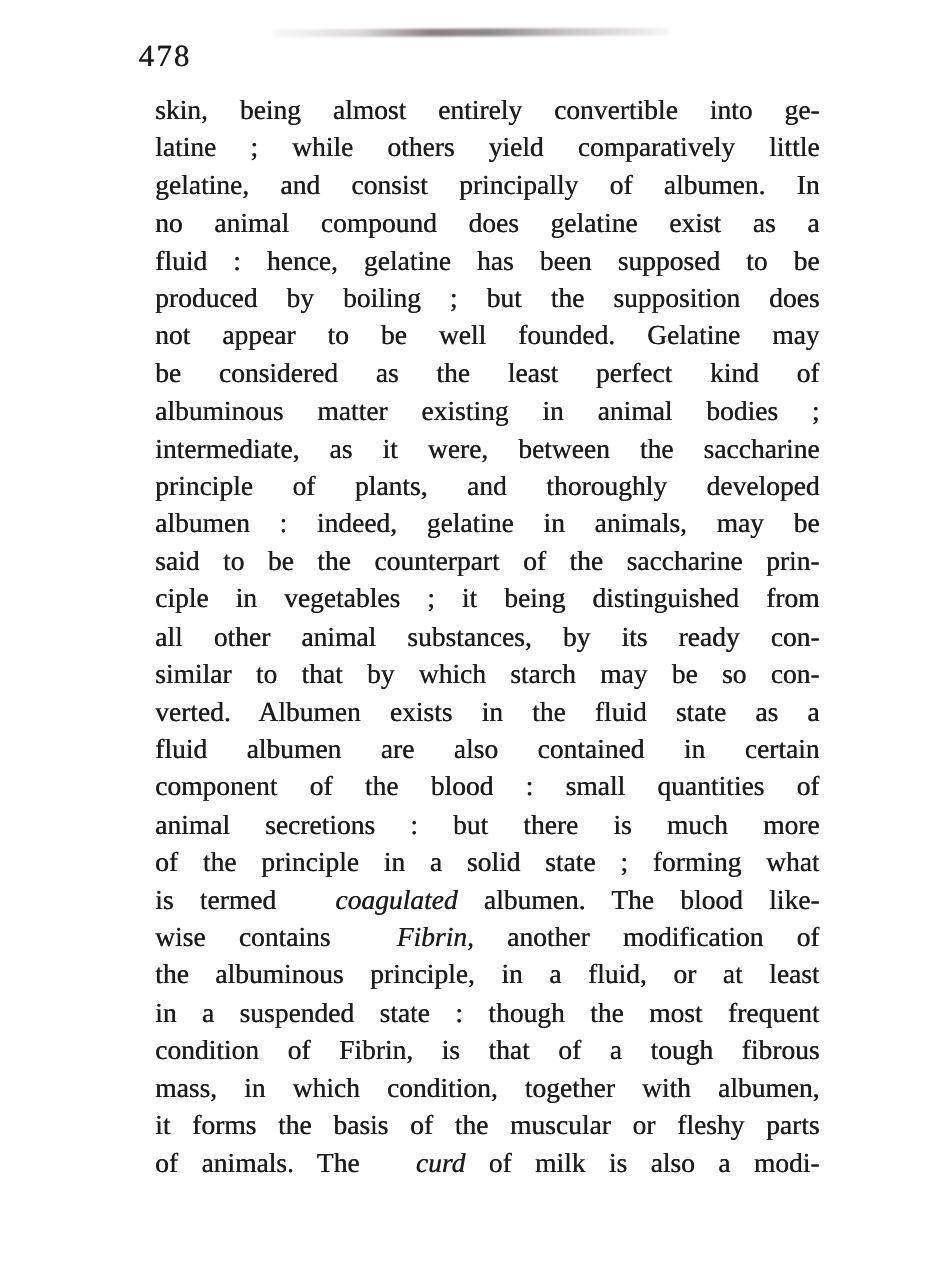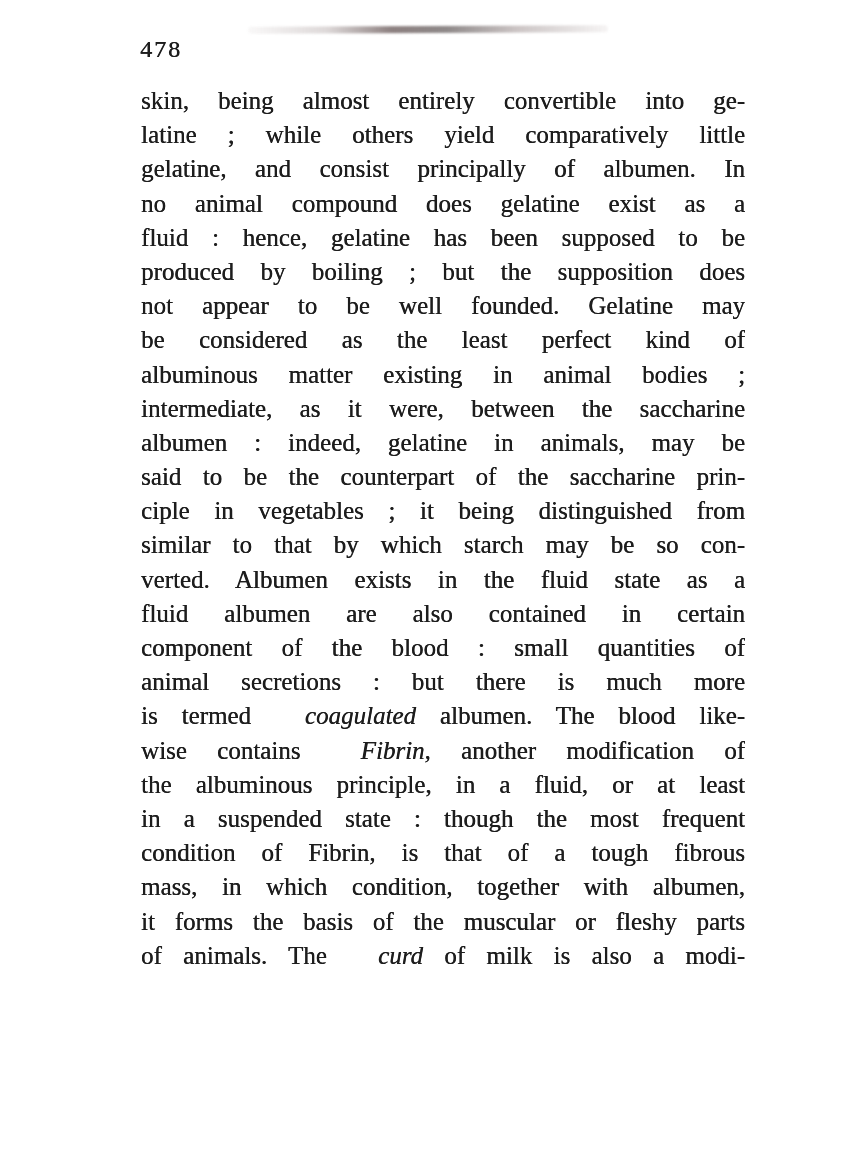--- a/index.html
+++ b/index.html
@@ -41,23 +41,23 @@
   }
   .header {
     position: absolute;
     left: 126px;
     top: 36px;
     width: 604px;
     height: 28px;
   }
   .page-number {
     position: absolute;
-    left: 14px;
+    left: 0;
     top: 0;
-    font-size: 24px;
+    font-size: 28px;
     letter-spacing: 2px;
     text-shadow: 0.4px 0 0 currentColor;
   }
   .running-head {
     position: absolute;
     left: 122px;
     top: 4px;
     font-size: 19px;
     letter-spacing: 1.2px;
     white-space: nowrap;
@@ -97,28 +97,31 @@
       <div class="line"><span>skin, being almost entirely convertible into ge-</span></div>
       <div class="line"><span>latine ; while others yield comparatively little</span></div>
       <div class="line"><span>gelatine, and consist principally of albumen.  In</span></div>
       <div class="line"><span>no animal compound does gelatine exist as a</span></div>
       <div class="line"><span>fluid : hence, gelatine has been supposed to be</span></div>
       <div class="line"><span>produced by boiling ; but the supposition does</span></div>
       <div class="line"><span>not appear to be well founded.  Gelatine may</span></div>
       <div class="line"><span>be considered as the least perfect kind of</span></div>
       <div class="line"><span>albuminous matter existing in animal bodies ;</span></div>
       <div class="line"><span>intermediate, as it were, between the saccharine</span></div>
+      <div class="line"><span>principle of plants, and thoroughly developed</span></div>
       <div class="line"><span>albumen : indeed, gelatine in animals, may be</span></div>
       <div class="line"><span>said to be the counterpart of the saccharine prin-</span></div>
       <div class="line"><span>ciple in vegetables ; it being distinguished from</span></div>
+      <div class="line"><span>all other animal substances, by its ready con-</span></div>
       <div class="line"><span>similar to that by which starch may be so con-</span></div>
       <div class="line"><span>verted.  Albumen exists in the fluid state as a</span></div>
       <div class="line"><span>fluid albumen are also contained in certain</span></div>
       <div class="line"><span>component of the blood : small quantities of</span></div>
       <div class="line"><span>animal secretions : but there is much more</span></div>
+      <div class="line"><span>of the principle in a solid state ; forming what</span></div>
       <div class="line"><span>is termed </span><em>coagulated</em><span> albumen.  The blood like-</span></div>
       <div class="line"><span>wise contains </span><em>Fibrin,</em><span> another modification of</span></div>
       <div class="line"><span>the albuminous principle, in a fluid, or at least</span></div>
       <div class="line"><span>in a suspended state : though the most frequent</span></div>
       <div class="line"><span>condition of Fibrin, is that of a tough fibrous</span></div>
       <div class="line"><span>mass, in which condition, together with albumen,</span></div>
       <div class="line"><span>it forms the basis of the muscular or fleshy parts</span></div>
       <div class="line"><span>of animals.  The </span><em>curd</em><span> of milk is also a modi-</span></div>
     </div>
 </div>

